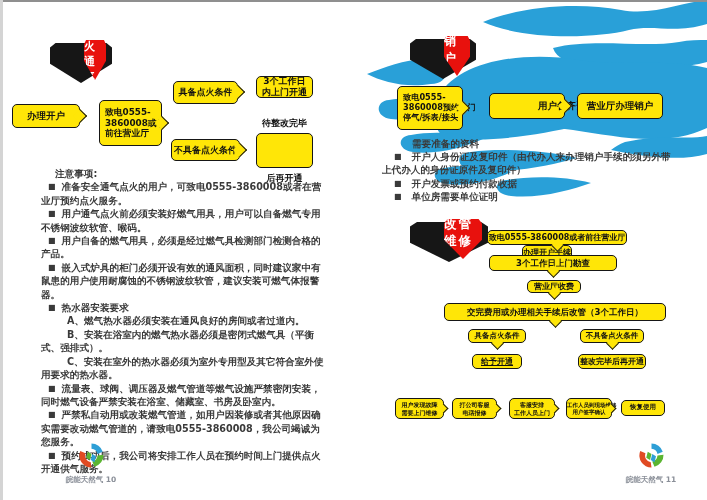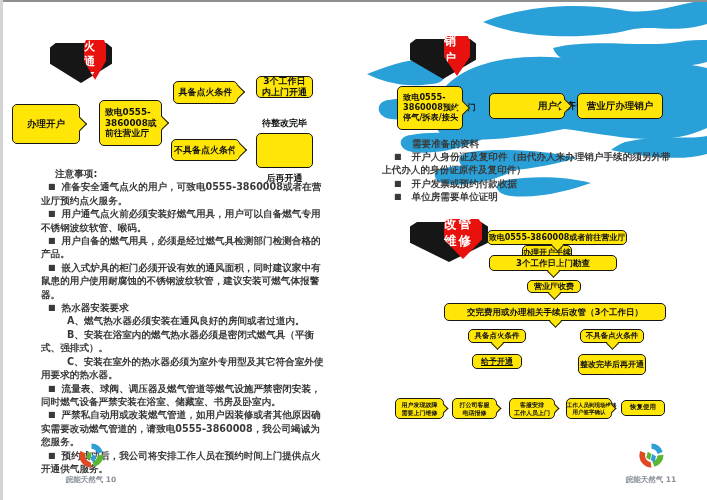--- a/index.html
+++ b/index.html
@@ -75,21 +75,21 @@
   <div class="edge-top"></div>
   <div class="edge-left"></div>
 
   <div class="badge" style="left:44px;top:40px;width:62px;height:40px;">
     <div class="bk"></div>
     <div class="bf" style="font-size:11px;">
       <span>点火通气</span>
     </div>
   </div>
 
-  <div class="box ar" style="left:12px;top:104px;width:68px;height:40px;font-size:9.5px;">
+  <div class="box ar" style="left:12px;top:104px;width:68px;height:24px;font-size:9.5px;">
     <div class="ln">办理开户</div>
   </div>
   <div class="box la ar" style="left:99px;top:100px;width:63px;height:46px;font-size:8.8px;">
     <div class="ln">致电0555-</div>
     <div class="ln">3860008或者</div>
     <div class="ln">前往营业厅</div>
   </div>
   <div class="box ar" style="left:173px;top:81px;width:65px;height:23px;font-size:9px;">
     <div class="ln">具备点火条件</div>
   </div>
@@ -181,21 +181,21 @@
   </div>
   <div class="box pd" style="left:468px;top:329px;width:58px;height:14px;font-size:7.5px;">
     <div class="ln">具备点火条件</div>
   </div>
   <div class="box pd" style="left:580px;top:329px;width:64px;height:14px;font-size:7.5px;">
     <div class="ln">不具备点火条件</div>
   </div>
   <div class="box" style="left:472px;top:354px;width:50px;height:15px;font-size:8px;text-decoration:underline;">
     <div class="ln">给予开通</div>
   </div>
-  <div class="box" style="left:578px;top:354px;width:68px;height:21px;font-size:8px;">
+  <div class="box" style="left:578px;top:354px;width:68px;height:15px;font-size:8px;">
     <div class="ln">整改完毕后再开通</div>
   </div>
 
   <div class="box ar-s" style="left:395px;top:398px;width:49px;height:21px;font-size:6px;">
     <div class="ln">用户发现故障</div>
     <div class="ln">需要上门维修</div>
   </div>
   <div class="box ar-s" style="left:452px;top:398px;width:45px;height:21px;font-size:6px;">
     <div class="ln">打公司客服</div>
     <div class="ln">电话报修</div>

